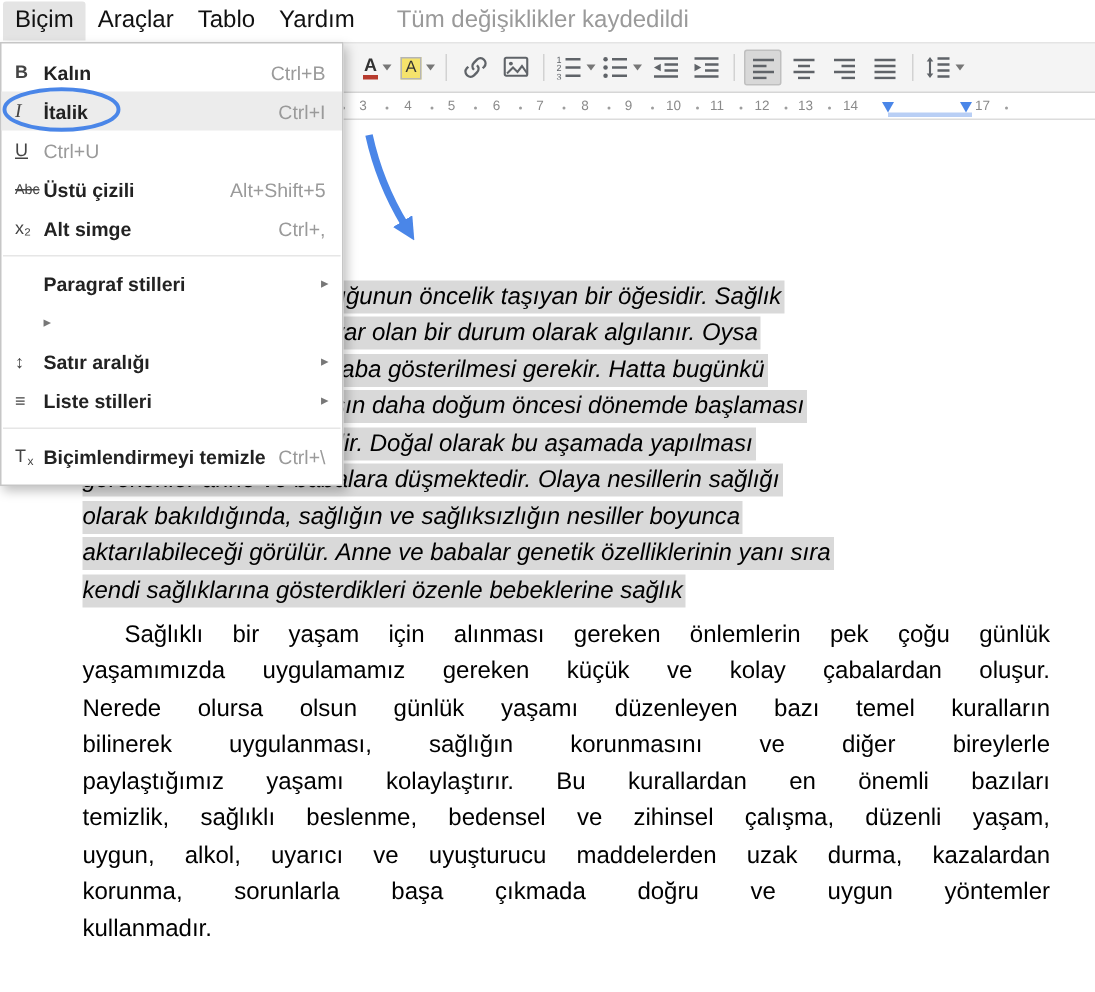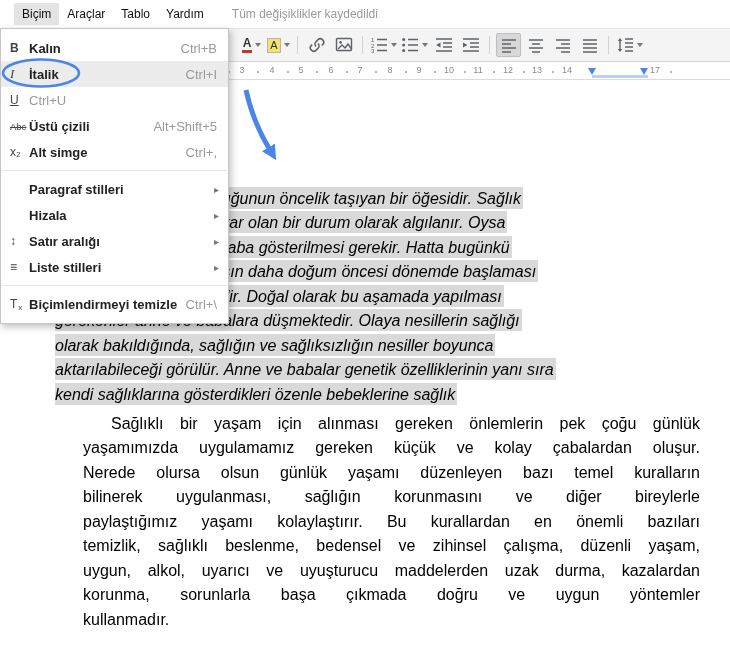--- a/index.html
+++ b/index.html
@@ -2,21 +2,21 @@
 <html><head>
 <meta charset="utf-8">
 <style>
   * { margin:0; padding:0; box-sizing:border-box; }
   html,body { width:730px; height:661px; overflow:hidden; background:#fff;
     font-family:"Liberation Sans", sans-serif; }
   .stage { position:relative; width:730px; height:661px; background:#fff; }
 
   
   .menubar { position:absolute; top:0; left:0; right:0; height:28px; display:flex;
-    align-items:center; padding-left:14px; font-size:12px; color:#111; background:#fff; }
+    align-items:center; padding-left:2px; font-size:16px; color:#111; background:#fff; }
   .mb-item { padding:4px 8px; border-radius:2px 2px 0 0; cursor:default; }
   .mb-item.open { background:#e4e4e4; }
   .mb-status { color:#9a9a9a; margin-left:20px; }
 
   
   .toolbar { position:absolute; top:28px; left:0; right:0; height:34px;
     background:#f4f4f4; border-top:1px solid #e4e4e4; border-bottom:1px solid #d6d6d6;
     display:flex; align-items:center; padding-left:238px; }
   .tbtn { height:24px; min-width:25px; display:flex; align-items:center; justify-content:center;
     border-radius:2px; margin:0 1px; color:#5f6368; border:1px solid transparent; }
@@ -38,21 +38,21 @@
   .rband { position:absolute; top:13px; left:592px; width:56px; height:3px; background:#b9cff5; }
   .rtri { position:absolute; top:6px; width:0; height:0; border-left:4px solid transparent;
     border-right:4px solid transparent; border-top:7px solid #4a86e8; }
 
   
   .doc { position:absolute; top:186px; left:55px; width:645px; font-size:16px;
     line-height:24.5px; color:#000; }
   .para1 .line { height:24.5px; white-space:nowrap; }
   .para1 .line.first { padding-left:28px; }
   .para1 .hl { background:#d9d9d9; font-style:italic; padding:2.5px 2px 2.5px 0; }
-  .para2 { margin-top:5px;margin-left:28px; }
+  .para2 { margin-top:5px; }
   .para2 .line { height:24.5px; text-align:justify; text-align-last:justify; }
   .para2 .line.first { text-indent:28px; }
   .para2 .line.last { text-align:right; text-align-last:left; }
 
   
   .menu { position:absolute; top:28px; left:0; width:229px; background:#fff;
     border:1px solid #c6c6c6; box-shadow:2px 3px 7px rgba(0,0,0,.25); z-index:40;
     padding:6px 0; font-size:13px; color:#222; }
   .mi { height:26px; display:flex; align-items:center; cursor:default; }
   .mi.sel { background:#ececec; }
@@ -260,21 +260,20 @@
       <span class="sc">Ctrl+,</span>
     </div>
     <div class="msep"></div>
     <div class="mi">
       <span class="ico"></span>
       <span class="lbl">Paragraf stilleri</span>
       <span class="arr"></span>
     </div>
     <div class="mi">
       <span class="ico"></span>
-      <span class="lbl">Hizala</span>
       <span class="arr"></span>
     </div>
     <div class="mi">
       <span class="ico g-ls">↕</span>
       <span class="lbl">Satır aralığı</span>
       <span class="arr"></span>
     </div>
     <div class="mi">
       <span class="ico g-list">≡</span>
       <span class="lbl">Liste stilleri</span>

